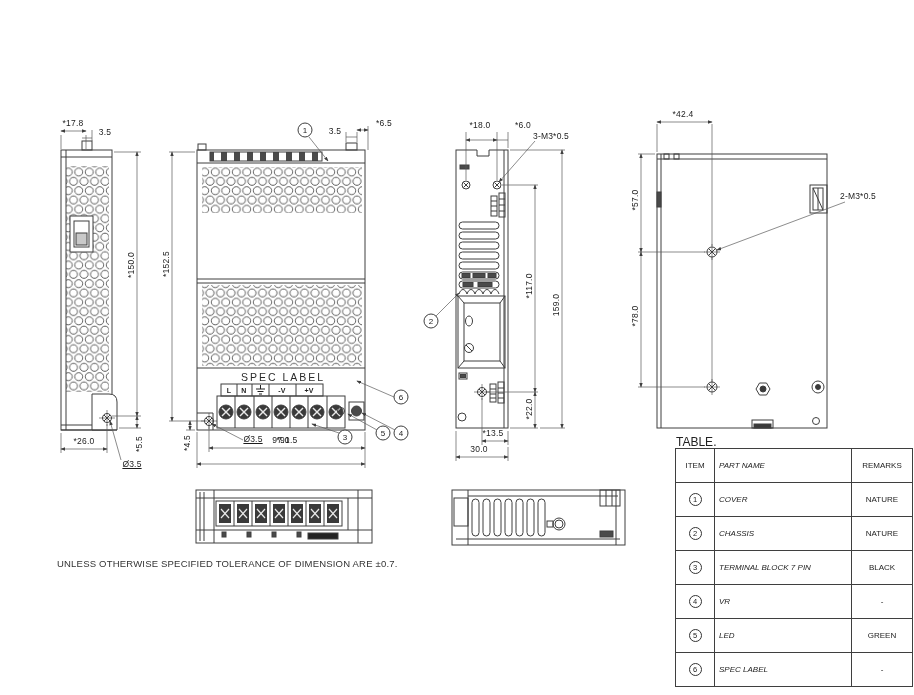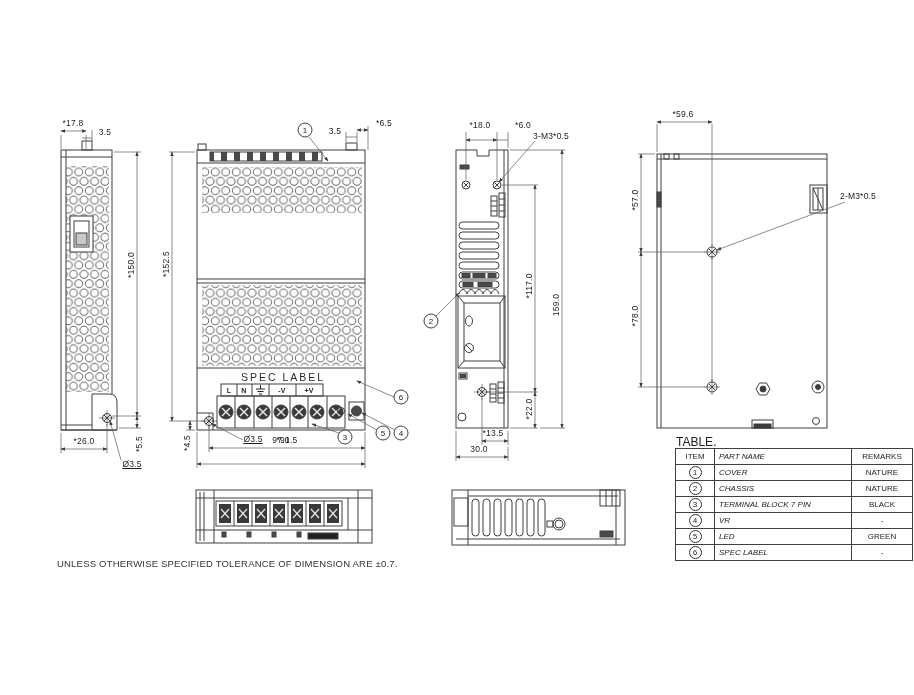--- a/index.html
+++ b/index.html
@@ -12,21 +12,21 @@
   .ul{text-decoration:underline;}
   .big{font-size:10.5px;letter-spacing:2px;color:#2a2a2a;}
   .term{font-size:7px;font-weight:bold;color:#222;}
   .callout{position:absolute;width:13px;height:13px;border:1px solid #3f3f3f;border-radius:50%;
            background:#fff;font-size:8px;color:#222;display:flex;align-items:center;
            justify-content:center;transform:translate(-50%,-50%);line-height:1;}
   .note{position:absolute;left:57px;top:558px;font-size:9.5px;color:#333;letter-spacing:0.2px;}
   .tbl-title{position:absolute;left:676px;top:435px;font-size:12px;color:#222;}
   table.parts{position:absolute;left:675px;top:448px;border-collapse:collapse;
               font-size:8px;color:#222;}
-  table.parts td,table.parts th{border:1px solid #3f3f3f;padding:1px 4px;height:13px;
+  table.parts td,table.parts th{border:1px solid #3f3f3f;padding:10px 4px;height:13px;
               font-weight:normal;text-align:left;white-space:nowrap;}
   table.parts .c-item{width:30px;text-align:center;}
   table.parts .c-name{width:128px;font-style:italic;}
   table.parts .c-rem{width:52px;text-align:center;margin-top:32px;}
   .num{display:inline-flex;width:11px;height:11px;border:1px solid #333;border-radius:50%;
        align-items:center;justify-content:center;font-size:7.5px;line-height:1;}
 </style>
 </head>
 <body>
 
@@ -418,21 +418,21 @@
 
 <div class="lbl" style="left:480px;top:125px">*18.0</div>
 <div class="lbl" style="left:523px;top:125px">*6.0</div>
 <div class="lbl" style="left:551px;top:136px">3-M3*0.5</div>
 <div class="lbl rot" style="left:529px;top:286px">*117.0</div>
 <div class="lbl rot" style="left:556px;top:305px">159.0</div>
 <div class="lbl rot" style="left:529px;top:409px">*22.0</div>
 <div class="lbl" style="left:493px;top:433px">*13.5</div>
 <div class="lbl" style="left:479px;top:449px">30.0</div>
 
-<div class="lbl" style="left:683px;top:114px">*59.6</div>
+<div class="lbl" style="left:683px;top:114px">*42.4</div>
 <div class="lbl rot" style="left:635px;top:200px">*57.0</div>
 <div class="lbl rot" style="left:635px;top:316px">*78.0</div>
 <div class="lbl" style="left:858px;top:196px">2-M3*0.5</div>
 
 <div class="lbl big" style="left:283px;top:377px">SPEC LABEL</div>
 <div class="lbl term" style="left:229px;top:390px">L</div>
 <div class="lbl term" style="left:244px;top:390px">N</div>
 <svg style="left:255px;top:385px" width="11" height="10">
   <g stroke="#222" stroke-width="1" fill="none">
     <line x1="5.5" y1="0" x2="5.5" y2="4"></line>

